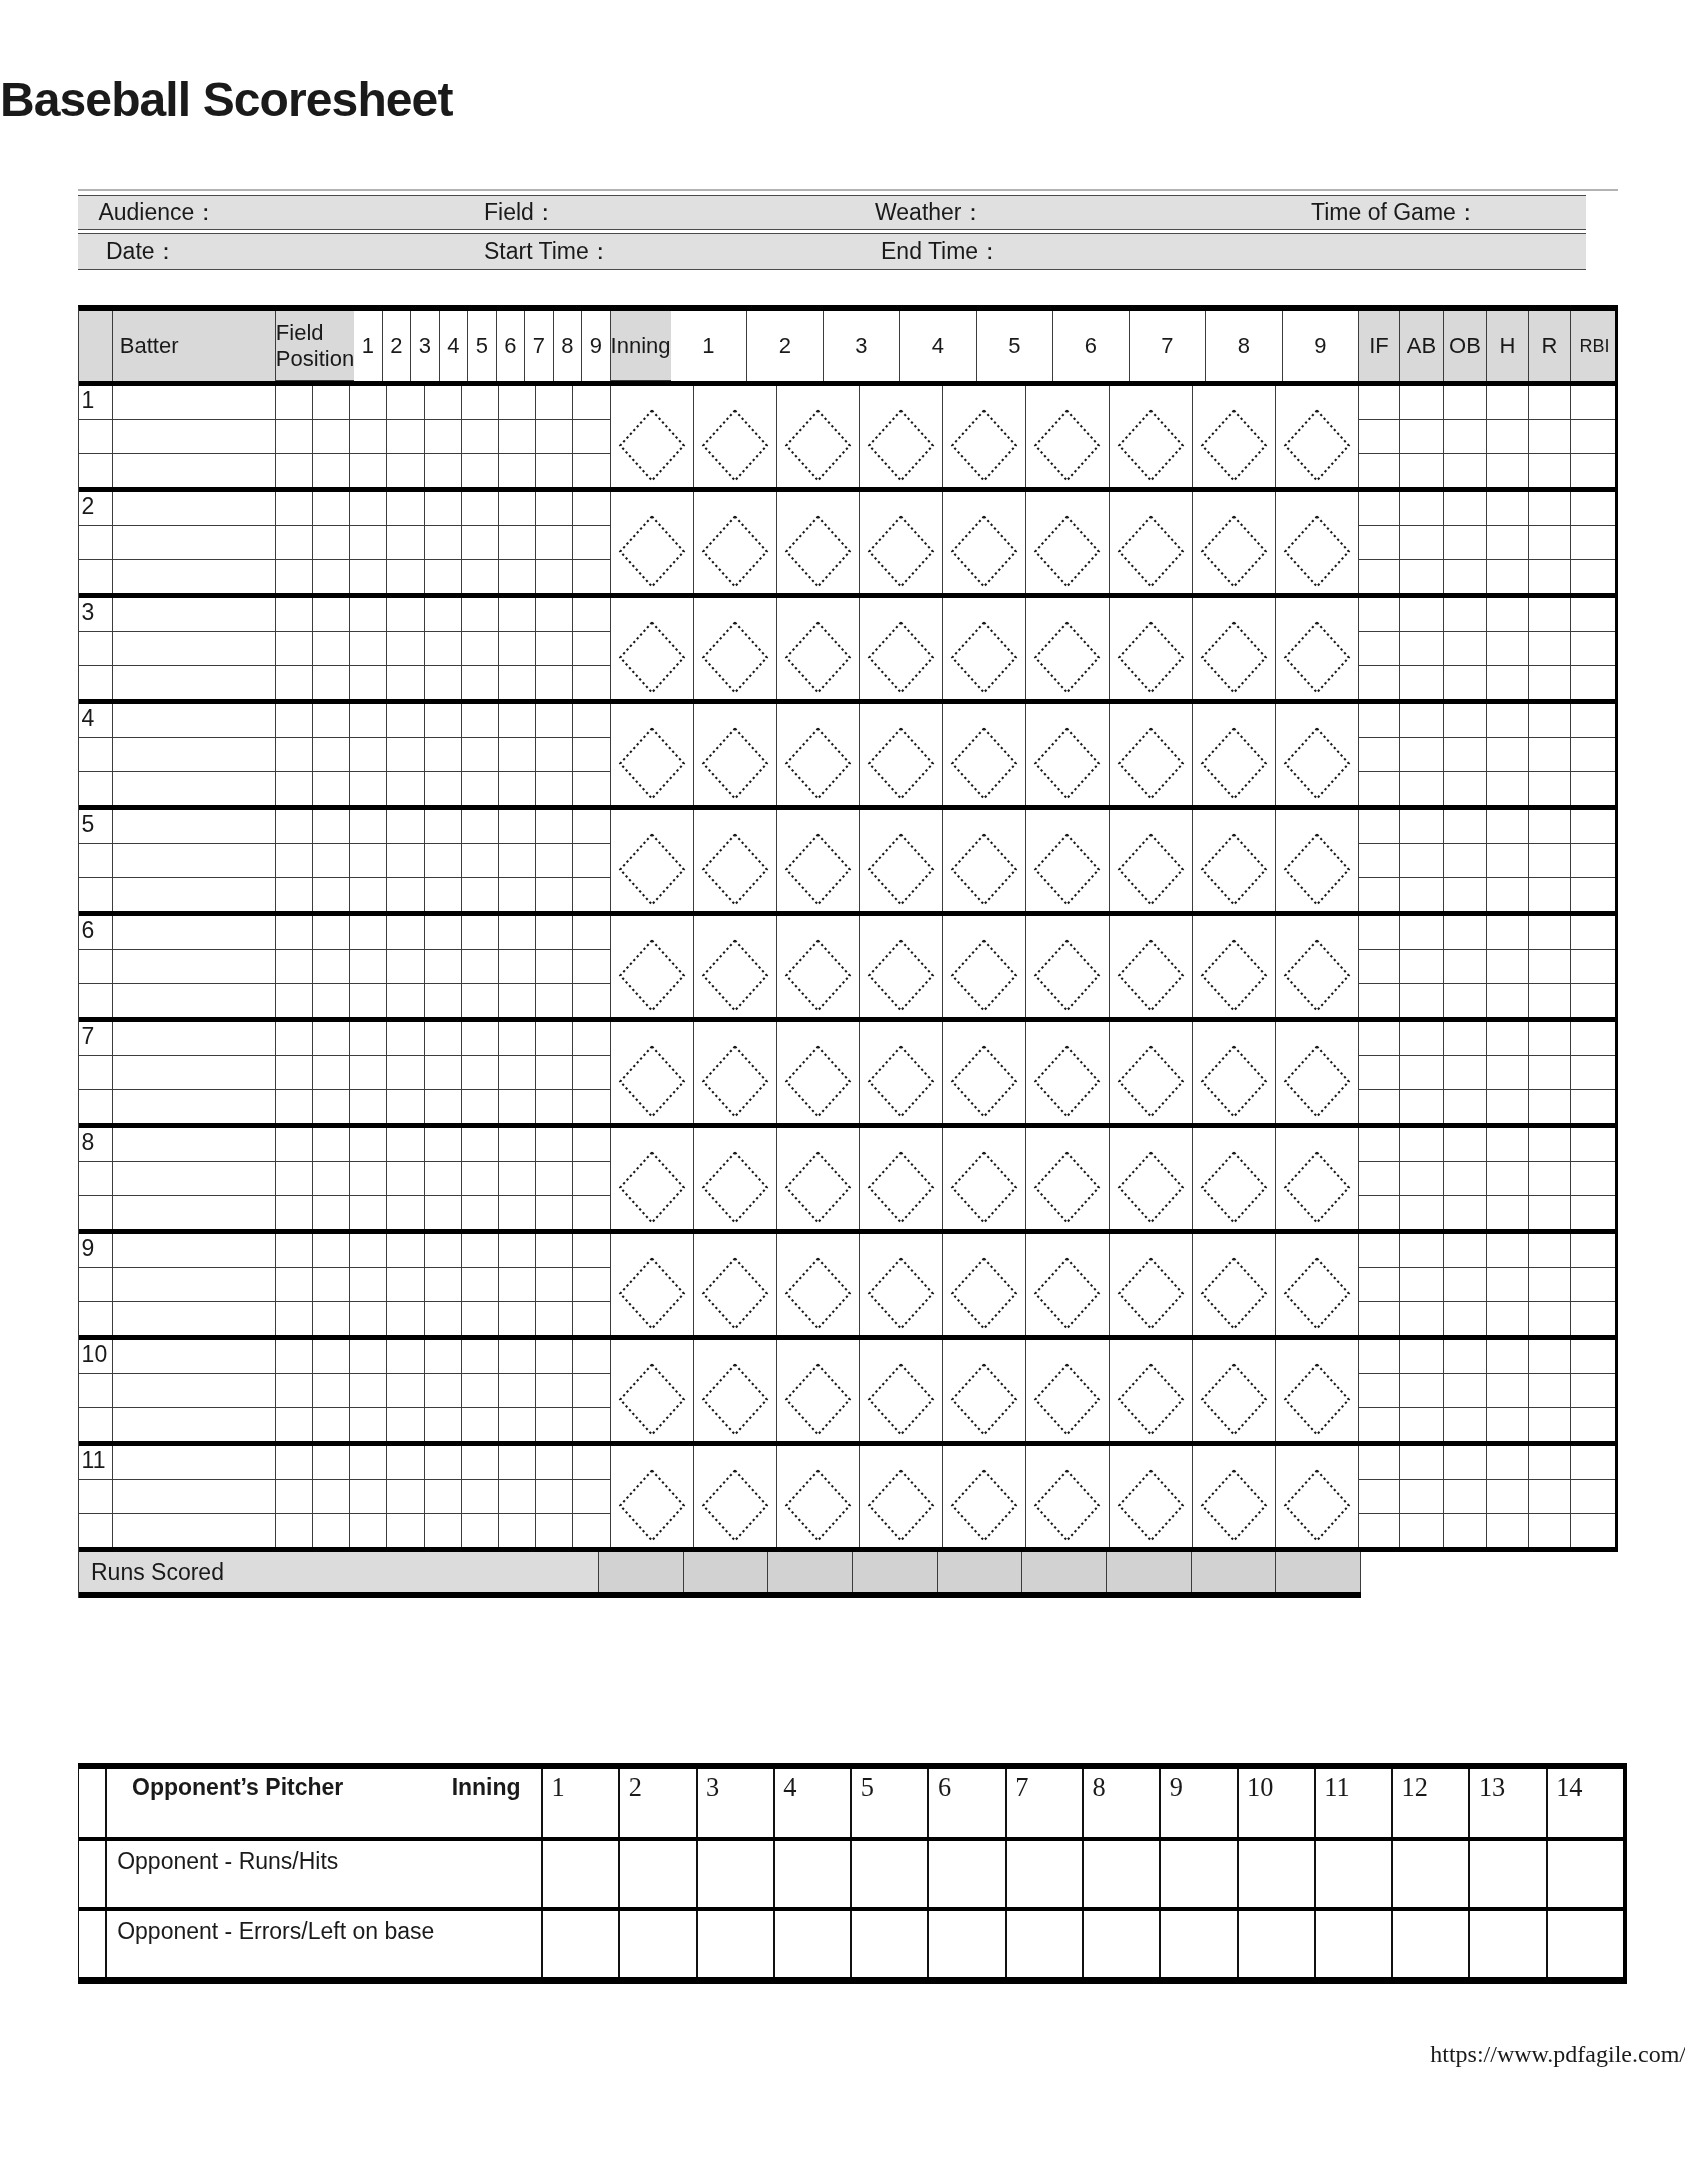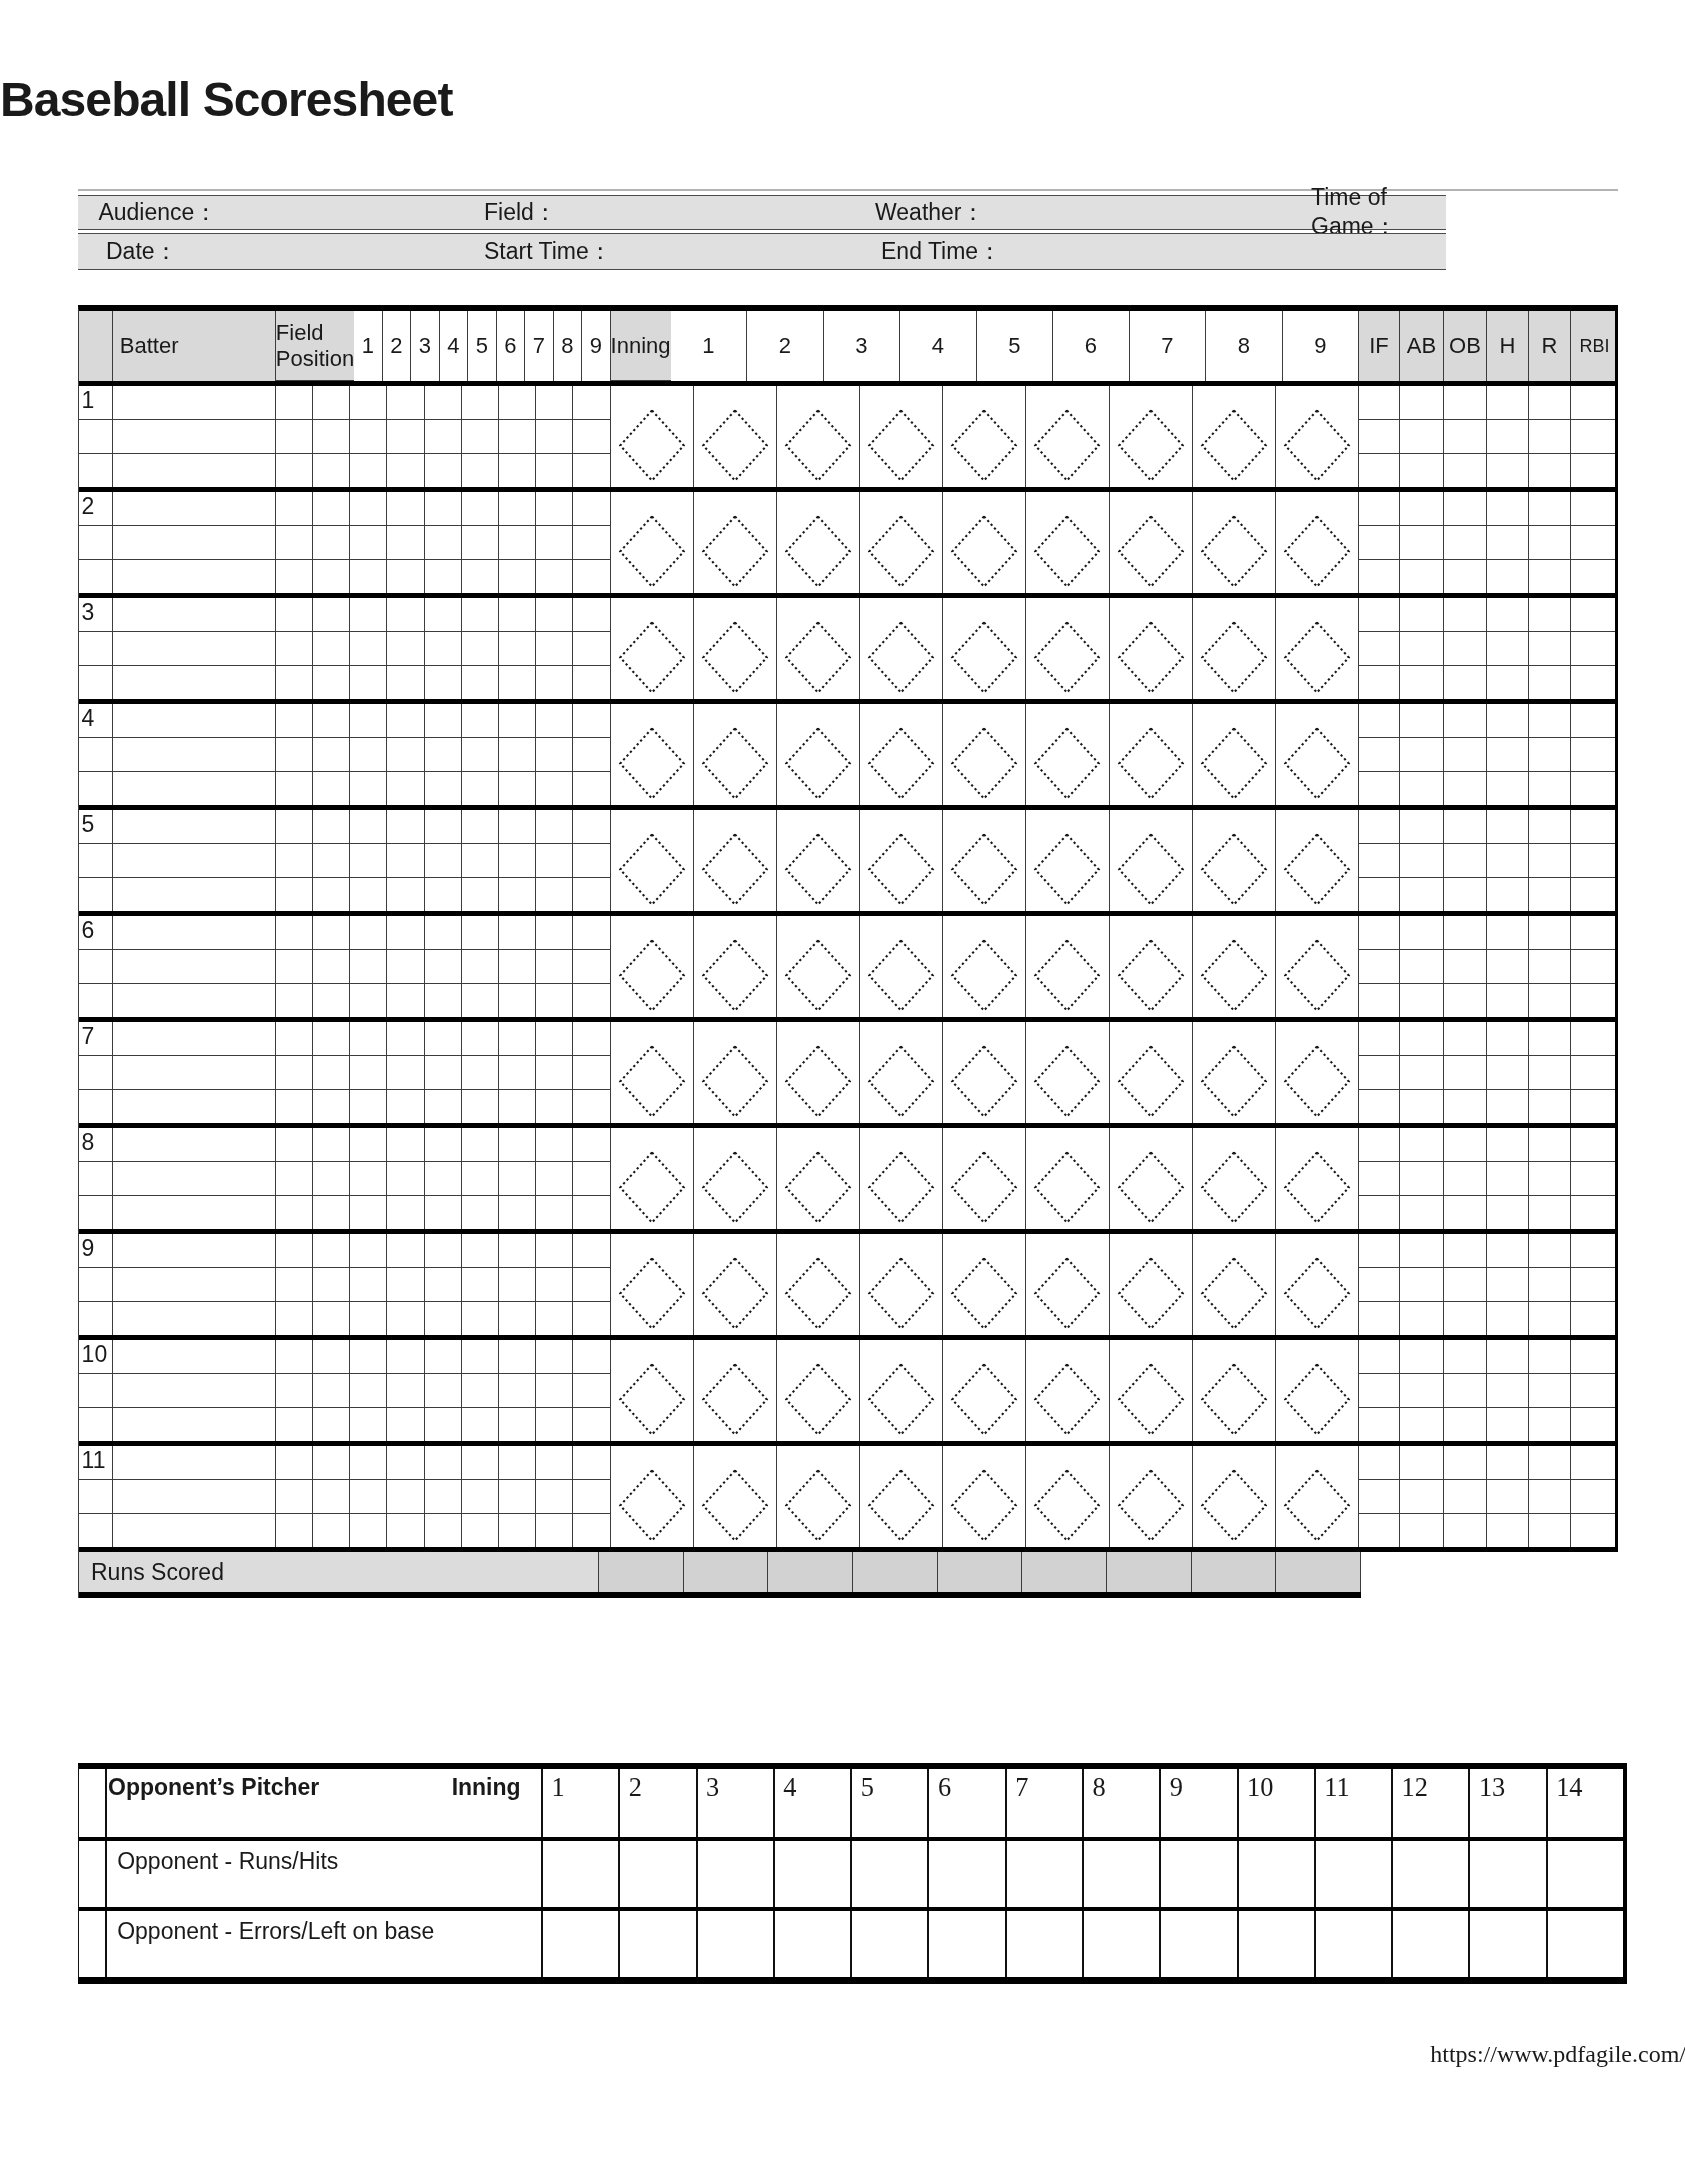--- a/index.html
+++ b/index.html
@@ -18,22 +18,22 @@
     font-family:"Liberation Sans", sans-serif;color:var(--ink);
   }
   
   .title{
     position:absolute;left:0;top:72px;width:100%;text-align:left;
     font-size:48px;font-weight:bold;letter-spacing:-0.9px;
   }
   
   .line-faint{position:absolute;left:78px;top:189px;width:1540px;height:1.7px;background:#b3b3b3;}
   .band{
-    position:absolute;left:78px;width:1368px;background:var(--gray-band);
-    border-top:1.7px solid #4a4a4a;border-bottom:1.7px solid #4a4a4a;
+    position:absolute;left:78px;width:1508px;background:var(--gray-band);
+    border-top:1.7px solid #4a4a4a;border-bottom:1.7px solid #4a4a4a;text-align:right;
   }
   .band1{top:195px;height:35px;}
   .band2{top:233px;height:37px;}
   .blab{position:absolute;top:0;height:100%;display:flex;align-items:center;font-size:23px;}
   
   .mtable{
     position:absolute;left:78px;top:305px;width:1540px;
     border-top:6.8px solid var(--thick);
     border-left:1.7px solid var(--thin);
   }
@@ -96,21 +96,21 @@
     border-left:1.7px solid #111;border-right:4.3px solid var(--thick);
   }
   .brow{display:flex;border-bottom:4.3px solid var(--thick);height:72px;}
   .brow.mid{height:70px;}
   .brow.last{height:66px;border-bottom:none;}
   .bnarrow{width:28px;border-right:2.6px solid #111;}
   .blabel{width:436px;border-right:2.6px solid #111;display:flex;}
   .blabel .lab{font-size:23px;padding:6.8px 0 0 10.2px;}
   .blabel.head{justify-content:space-between;}
   .bp,.bi{font-weight:bold;font-size:23px;padding-top:5.1px;}
-  .bp{padding-left:1px;}
+  .bp{padding-left:25px;}
   .bi{padding-right:20.4px;}
   .bcells{flex:1;display:flex;}
   .bcells div{flex:1;border-right:2.6px solid #111;}
   .bcells div:last-of-type{border-right:none;}
   .bcells div.num{
     font-family:"Liberation Serif", serif;font-size:26.4px;
     padding:3.4px 0 0 8.5px;
   }
   
   .footer{

